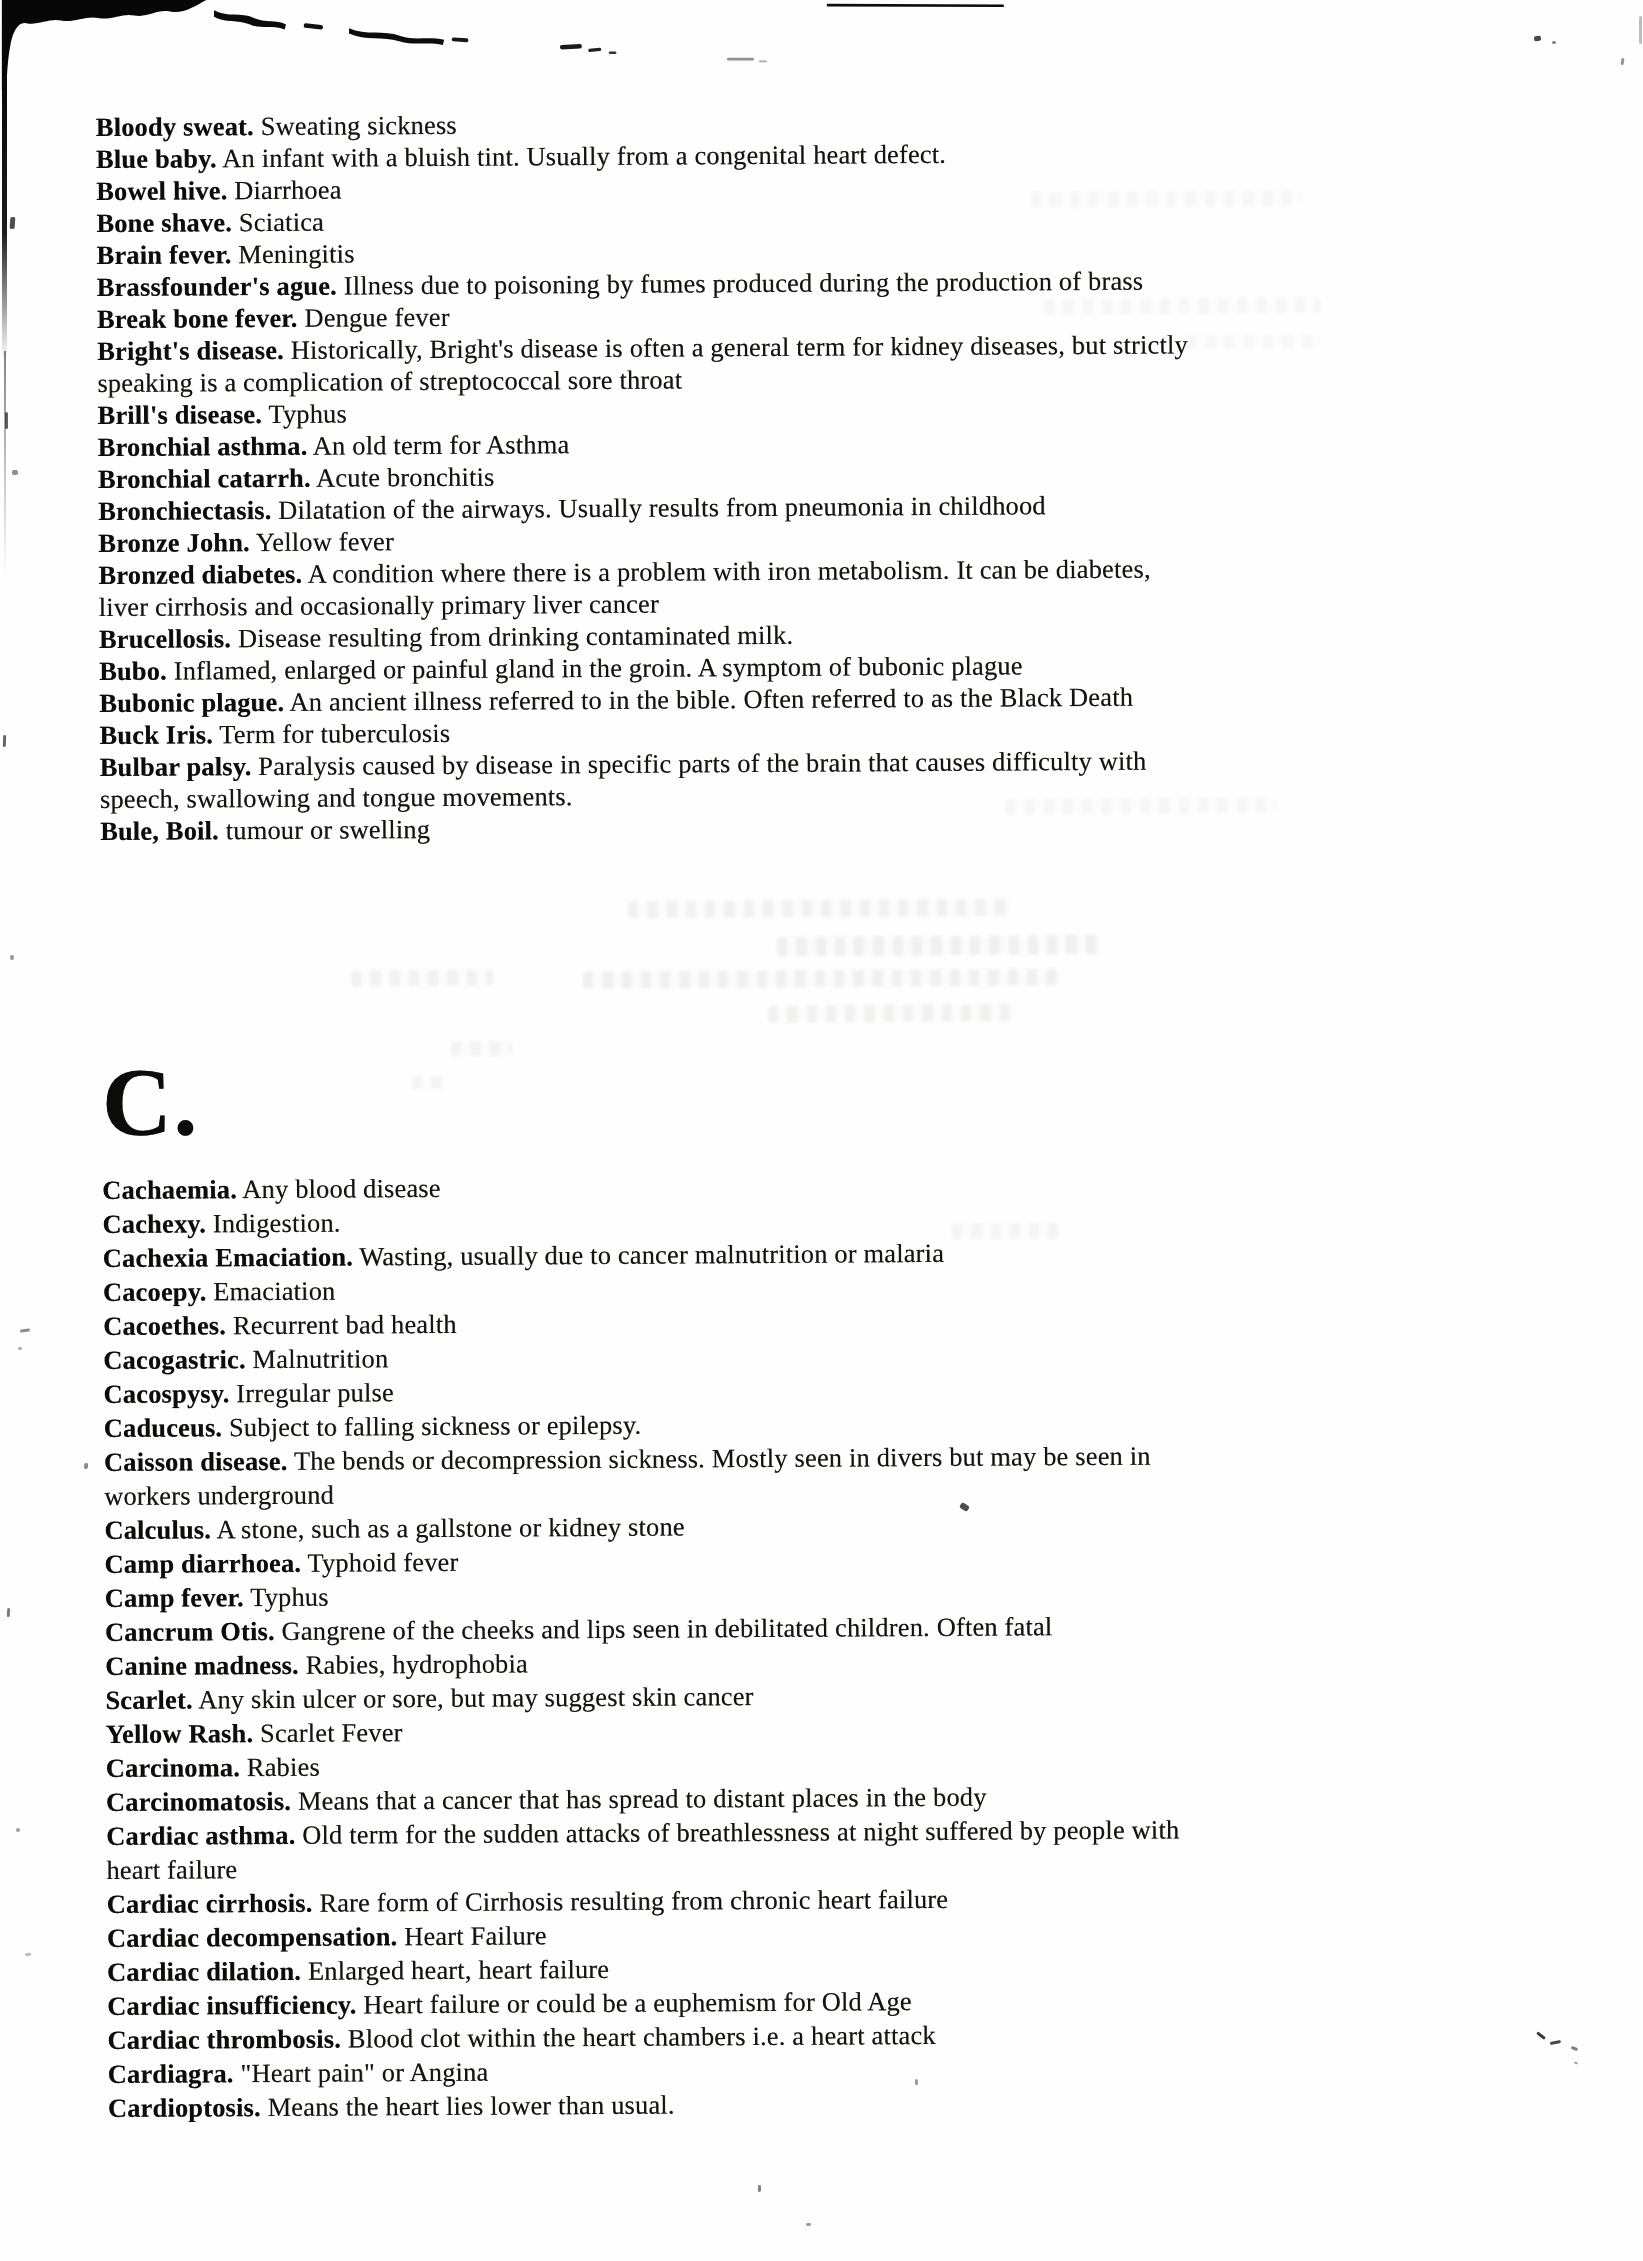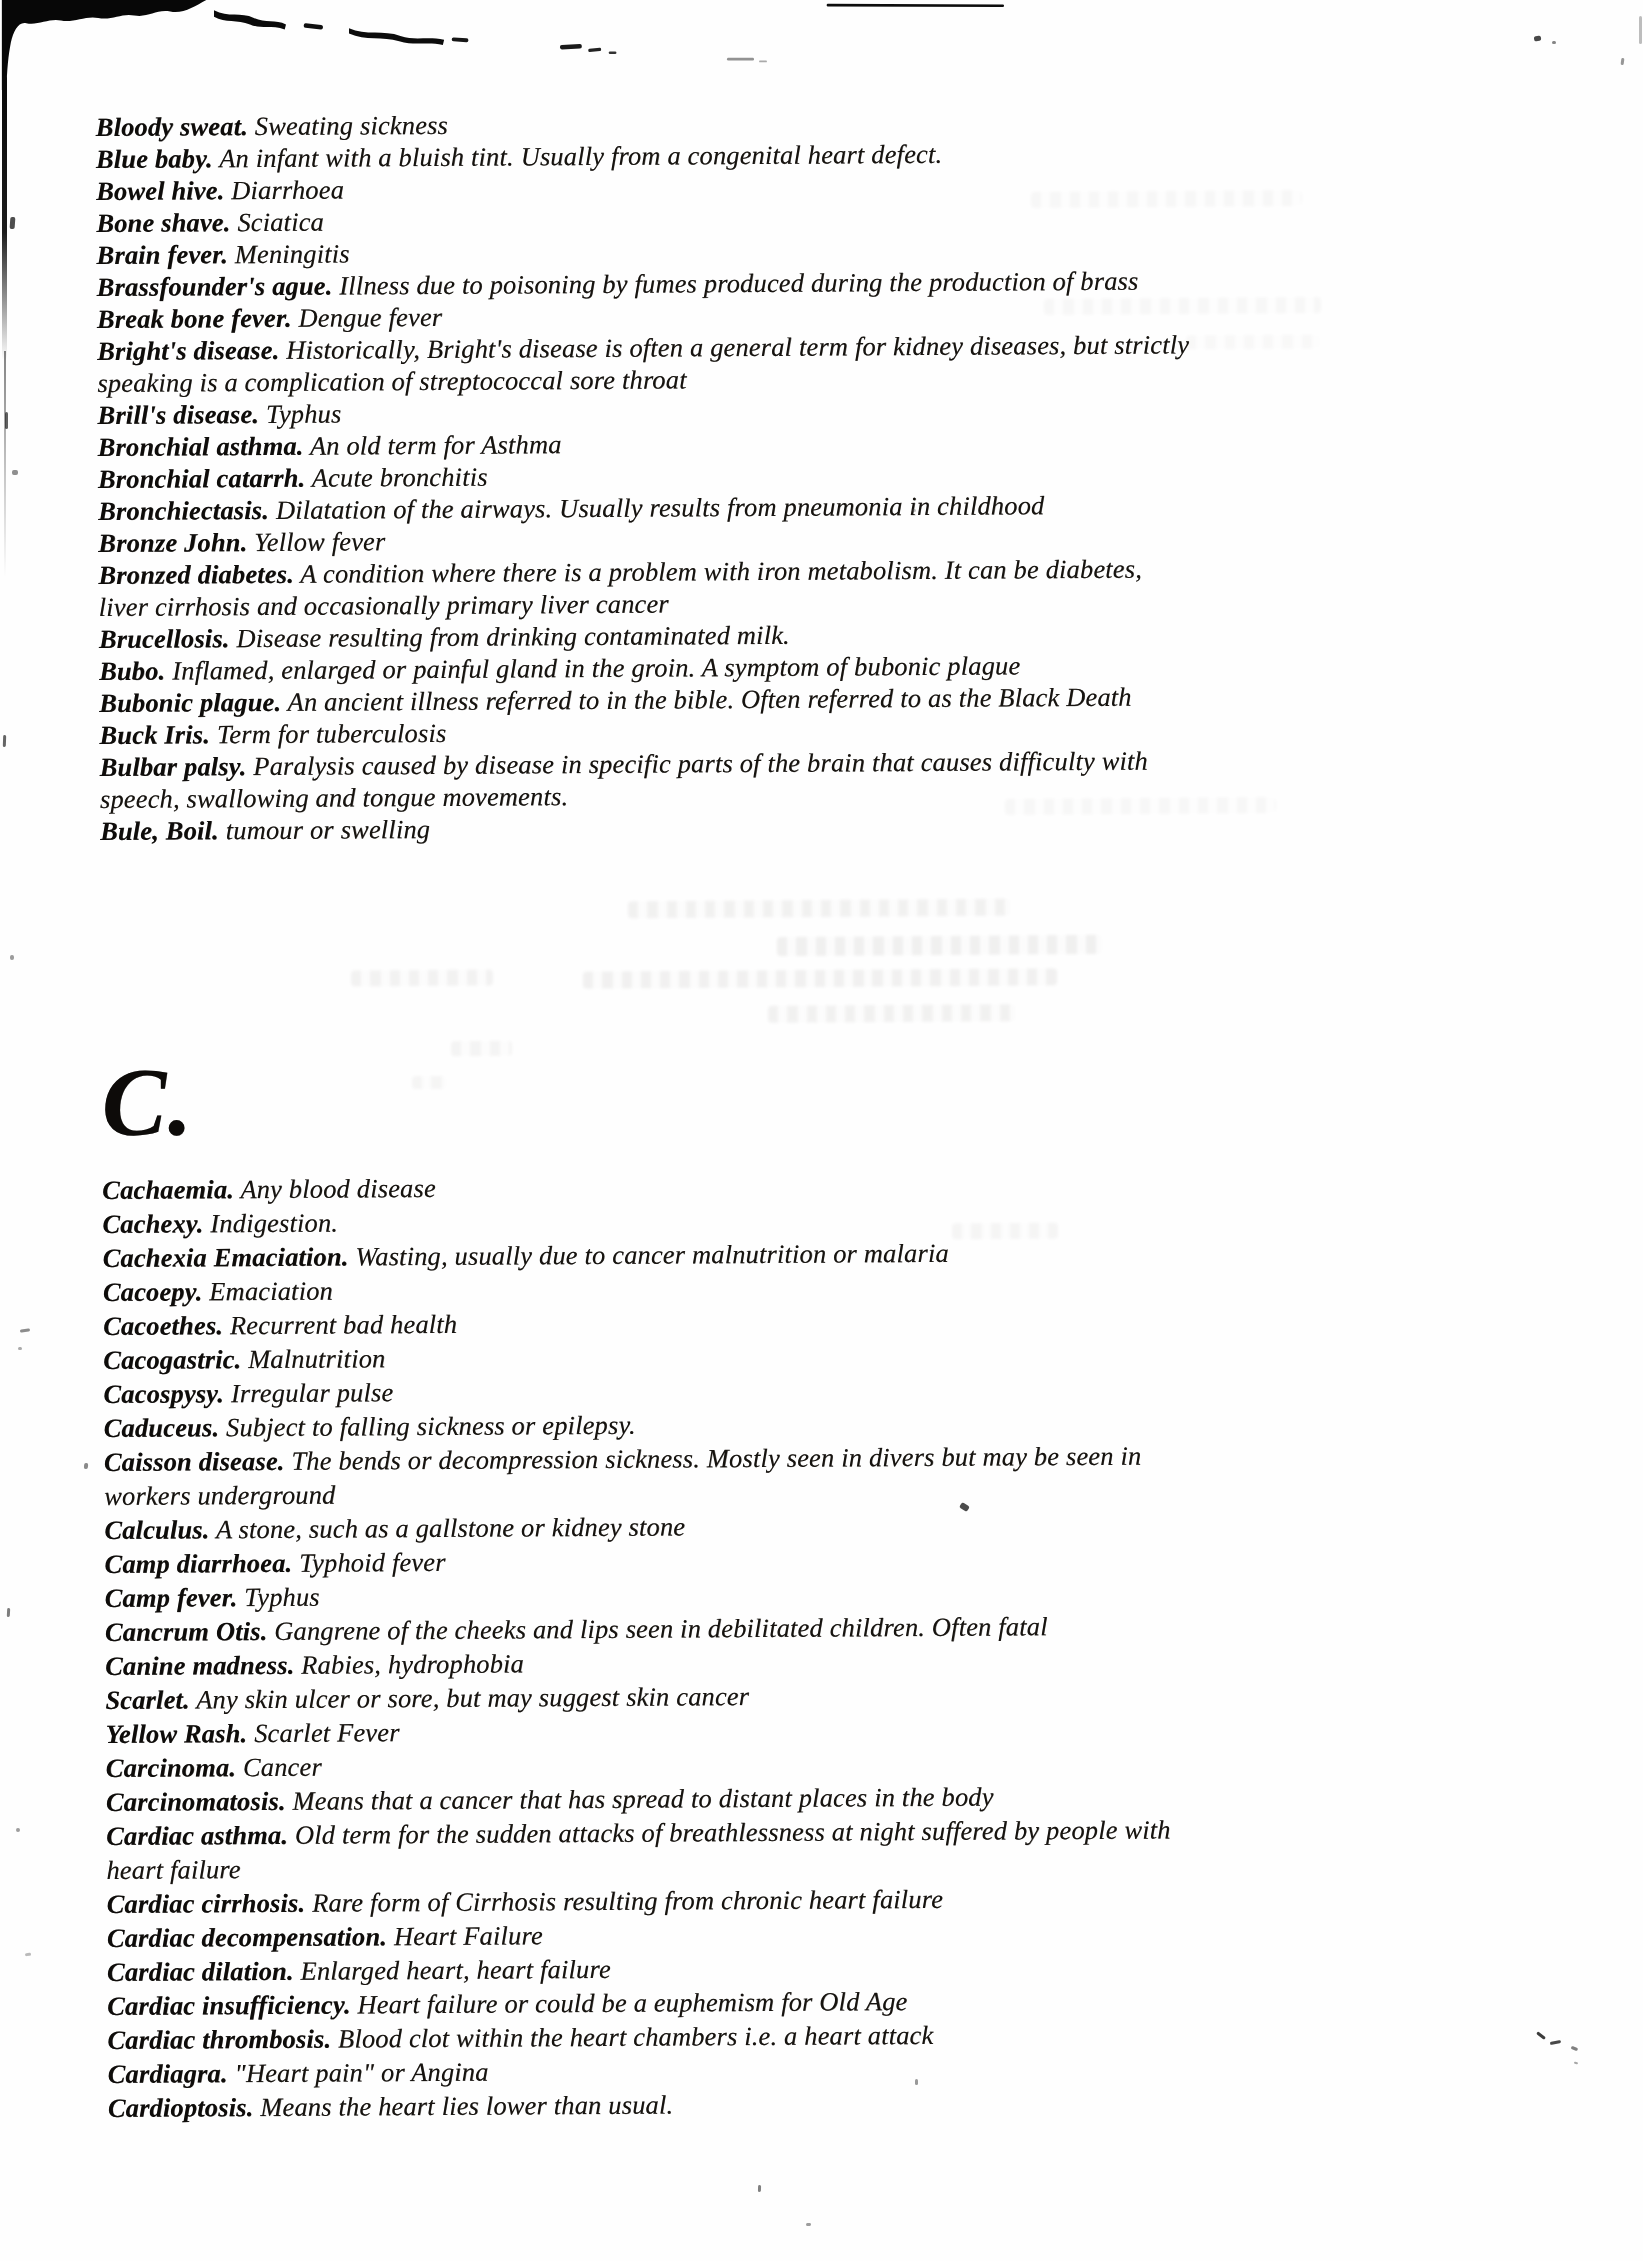--- a/index.html
+++ b/index.html
@@ -9,21 +9,20 @@
     height: 2261px;
     overflow: hidden;
     background: #ffffff;
   }
   .page {
     position: absolute;
     inset: 0;
     background: #fefefe;
     font-family: "Liberation Serif", "DejaVu Serif", serif;
     color: #16130f;
-    font-style: italic;
   }
   .content {
     position: absolute;
     left: 95px;
     top: 0;
     width: 1418px;
     transform: rotate(-0.35deg);
     transform-origin: 0 0;
     text-shadow: 0.3px 0.1px 0 rgba(25, 22, 18, 0.55);
   }
@@ -117,21 +116,21 @@
         <div class="line"><span class="term">Caduceus.</span> <span>Subject to falling sickness or epilepsy.</span></div>
         <div class="line"><span class="term">Caisson disease.</span> <span>The bends or decompression sickness. Mostly seen in divers but may be seen in</span></div>
         <div class="line"><span>workers underground</span></div>
         <div class="line"><span class="term">Calculus.</span> <span>A stone, such as a gallstone or kidney stone</span></div>
         <div class="line"><span class="term">Camp diarrhoea.</span> <span>Typhoid fever</span></div>
         <div class="line"><span class="term">Camp fever.</span> <span>Typhus</span></div>
         <div class="line"><span class="term">Cancrum Otis.</span> <span>Gangrene of the cheeks and lips seen in debilitated children. Often fatal</span></div>
         <div class="line"><span class="term">Canine madness.</span> <span>Rabies, hydrophobia</span></div>
         <div class="line"><span class="term">Scarlet.</span> <span>Any skin ulcer or sore, but may suggest skin cancer</span></div>
         <div class="line"><span class="term">Yellow Rash.</span> <span>Scarlet Fever</span></div>
-        <div class="line"><span class="term">Carcinoma.</span> <span>Cancer</span></div>
+        <div class="line"><span class="term">Carcinoma.</span> <span>Rabies</span></div>
         <div class="line"><span class="term">Carcinomatosis.</span> <span>Means that a cancer that has spread to distant places in the body</span></div>
         <div class="line"><span class="term">Cardiac asthma.</span> <span>Old term for the sudden attacks of breathlessness at night suffered by people with</span></div>
         <div class="line"><span>heart failure</span></div>
         <div class="line"><span class="term">Cardiac cirrhosis.</span> <span>Rare form of Cirrhosis resulting from chronic heart failure</span></div>
         <div class="line"><span class="term">Cardiac decompensation.</span> <span>Heart Failure</span></div>
         <div class="line"><span class="term">Cardiac dilation.</span> <span>Enlarged heart, heart failure</span></div>
         <div class="line"><span class="term">Cardiac insufficiency.</span> <span>Heart failure or could be a euphemism for Old Age</span></div>
         <div class="line"><span class="term">Cardiac thrombosis.</span> <span>Blood clot within the heart chambers i.e. a heart attack</span></div>
         <div class="line"><span class="term">Cardiagra.</span> <span>"Heart pain" or Angina</span></div>
         <div class="line"><span class="term">Cardioptosis.</span> <span>Means the heart lies lower than usual.</span></div>

